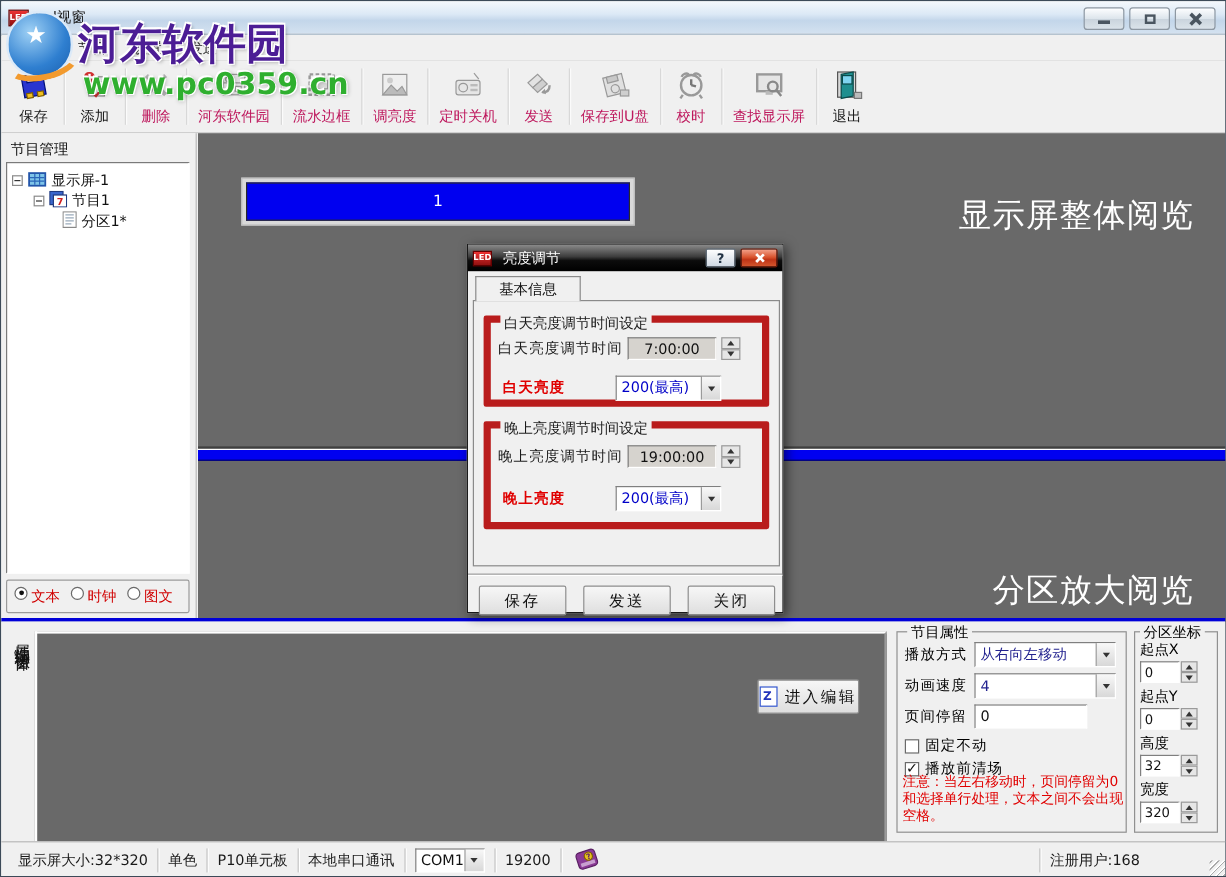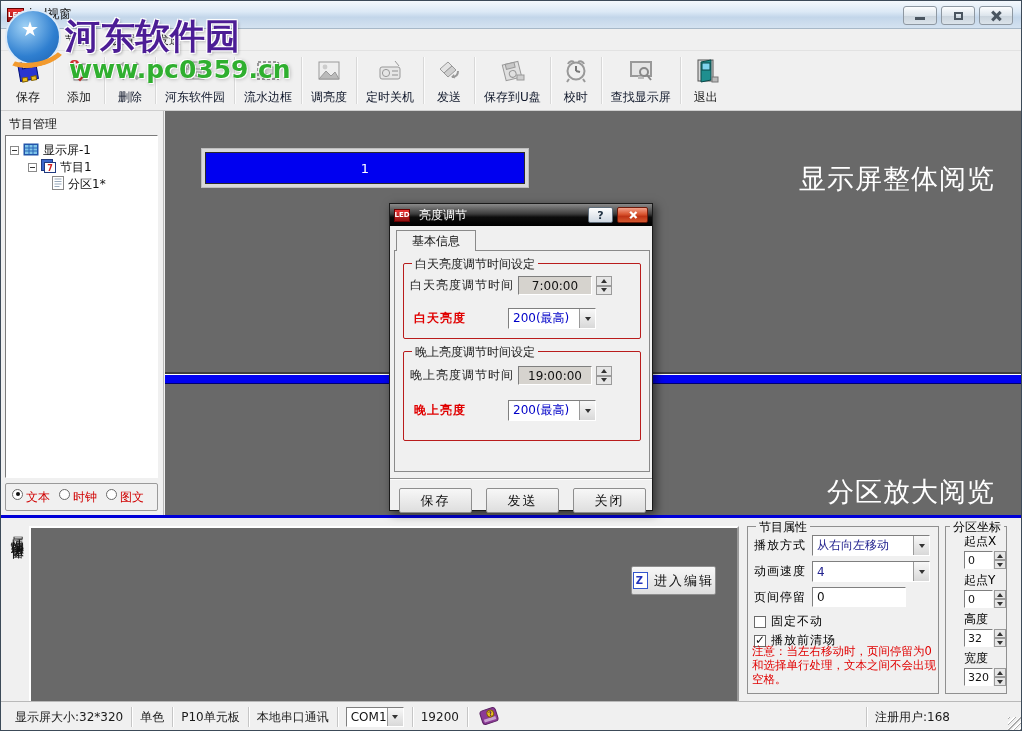--- a/index.html
+++ b/index.html
@@ -30,21 +30,21 @@
     display:flex; align-items:center; padding-left:8px; gap:2px; border-bottom:1px solid #E2E2E2; }
   .menuitem { padding:2px 10px; color:#222; }
 
   
   .toolbar { position:absolute; left:0; top:50px; width:100%; height:60px; background:#F0F0F0;
     display:flex; align-items:stretch; padding-left:4px; border-bottom:1px solid #CFCFCF; }
   .tbtn { display:flex; flex-direction:column; align-items:center; justify-content:flex-end;
     padding:3px 7px 4px; min-width:46px; }
   .tbtn .ticon { height:32px; display:flex; align-items:center; justify-content:center; }
   .tbtn .tlabel { font-size:12px; margin-top:2px; white-space:nowrap; color:#1a1a1a; }
-  .tbtn.disabled .tlabel { color:#0f172a; }
+  .tbtn.disabled .tlabel { color:#be185d; }
   .tsep { width:1px; background:#D8D8D8; box-shadow:1px 0 0 #FBFBFB; margin:6px 2px; }
 
   
   .leftpanel { position:absolute; left:0; top:110px; width:163px; height:404px; background:#F0F0F0;
     border-right:1px solid #B9B9B9; }
   .panel-title { padding:5px 8px 3px; color:#111; }
   .treebox { position:absolute; left:4px; top:24px; width:153px; height:343px; background:#fff;
     border:1px solid; border-color:#7a7a7a #fff #fff #7a7a7a; padding:6px 2px; }
   .tnode { display:flex; align-items:center; height:17px; white-space:nowrap; }
   .tnode .expander { width:9px; height:9px; border:1px solid #8a8a8a; background:#fff; position:relative; margin-right:4px; flex:0 0 auto; }
@@ -77,24 +77,24 @@
     display:flex; align-items:center; padding:0 4px; }
   .dlg-title .appicon { width:16px; height:13px; }
   .dlg-title-text { color:#fff; font-size:12px; flex:1; }
   .dlg-help { width:25px; height:16px; border:1px solid #5f6d7a; border-radius:2px;
     background:linear-gradient(#fefefe,#cfd8e2); color:#234; font-weight:bold; font-size:11px;
     display:flex; align-items:center; justify-content:center; margin-right:4px; }
   .dlg-close { width:31px; height:16px; border:1px solid #6e1a0a; border-radius:2px;
     background:linear-gradient(180deg,#f2a089,#d9542f 45%,#bf3416 60%,#d4572e); display:flex; align-items:center; justify-content:center; }
   .dlg-close .glyph-x { transform:scale(.75); }
   .dlg-close .glyph-x::before,.dlg-close .glyph-x::after { background:#fff; }
-  .dlg-tab { position:absolute; left:6px; top:26px; width:80px; height:21px; background:#F0F0F0;
+  .dlg-tab { position:absolute; left:6px; top:26px; width:88px; height:21px; background:#F0F0F0;
     border:1px solid #8a8a8a; border-bottom:none; display:flex; align-items:center; justify-content:center; z-index:2; }
   .dlg-frame { position:absolute; left:4px; top:46px; width:256px; height:222px; border:1px solid #8a8a8a; background:#F0F0F0; }
-  .grp { position:absolute; border:1px solid #b91c1c; border-radius:2px; }
+  .grp { position:absolute; border:6px solid #b91c1c; border-radius:2px; }
   .grp-legend { position:absolute; top:-8px; left:8px; background:#F0F0F0; padding:0 3px; font-size:12px; color:#1a1a1a; }
   .frow { position:absolute; display:flex; align-items:center; }
   .flabel { font-size:12px; color:#1a1a1a; letter-spacing:1px; }
   .flabel.red { color:#E00000; font-weight:bold; }
   .timefield { width:74px; height:19px; background:#D6D3CE; border:1px solid; border-color:#7f7f7f #fff #fff #7f7f7f;
     display:flex; align-items:center; justify-content:center; font-size:12px; color:#111; }
   .spin { width:16px; height:19px; margin-left:4px; display:flex; flex-direction:column; }
   .spin div { flex:1; border:1px solid #9a9a9a; background:#E6E6E6; display:flex; align-items:center; justify-content:center; }
   .tri-up { width:0; height:0; border-left:3px solid transparent; border-right:3px solid transparent; border-bottom:4px solid #333; }
   .tri-dn { width:0; height:0; border-left:3px solid transparent; border-right:3px solid transparent; border-top:4px solid #333; }
@@ -117,21 +117,21 @@
   .zdoc { width:15px; height:17px; background:#fff; border:1px solid #3355cc; color:#2233bb; font-size:10px; font-weight:bold;
     display:flex; align-items:center; justify-content:center; }
   .props-group { position:absolute; left:746px; top:8px; width:192px; height:168px; border:1px solid #909090; background:#F0F0F0; }
   .navy { color:#000000; }
   .prow { position:absolute; left:6px; display:flex; align-items:center; }
   .pinput { height:20px; background:#fff; border:1px solid; border-color:#7f7f7f #fff #fff #7f7f7f; padding:0 4px;
     display:flex; align-items:center; font-size:12px; color:#111; }
   .chk { width:12px; height:12px; border:1px solid #6a6a6a; background:#fff; margin-right:5px; position:relative; flex:0 0 auto; }
   .chk.checked::after { content:"✓"; position:absolute; left:0px; top:-3px; font-size:12px; font-weight:bold; color:#111; }
   .note { position:absolute; left:4px; top:117px; width:184px; color:#E00000; font-size:11.5px; line-height:1.22; }
-  .coords-group { position:absolute; left:944px; top:8px; width:62px; height:168px; border:1px solid #909090; background:#F0F0F0;padding-left:14px; }
+  .coords-group { position:absolute; left:944px; top:8px; width:70px; height:168px; border:1px solid #909090; background:#F0F0F0; }
   .cfield { display:flex; align-items:center; margin:0 0 2px 4px; }
   .cbox { width:33px; height:18px; background:#fff; border:1px solid; border-color:#7f7f7f #fff #fff #7f7f7f;
     display:flex; align-items:center; padding:0 3px; font-size:11px; }
   .cspin { width:14px; height:18px; margin-left:1px; display:flex; flex-direction:column; }
   .cspin div { flex:1; border:1px solid #9a9a9a; background:#E6E6E6; display:flex; align-items:center; justify-content:center; }
   .clabel { font-size:12px; margin:3px 0 1px 4px; }
 
   
   .statusbar { position:absolute; left:0; top:700px; width:1022px; height:31px; background:#F0F0F0;
     border-top:1px solid #B9B9B9; display:flex; align-items:center; padding:4px 6px; }

